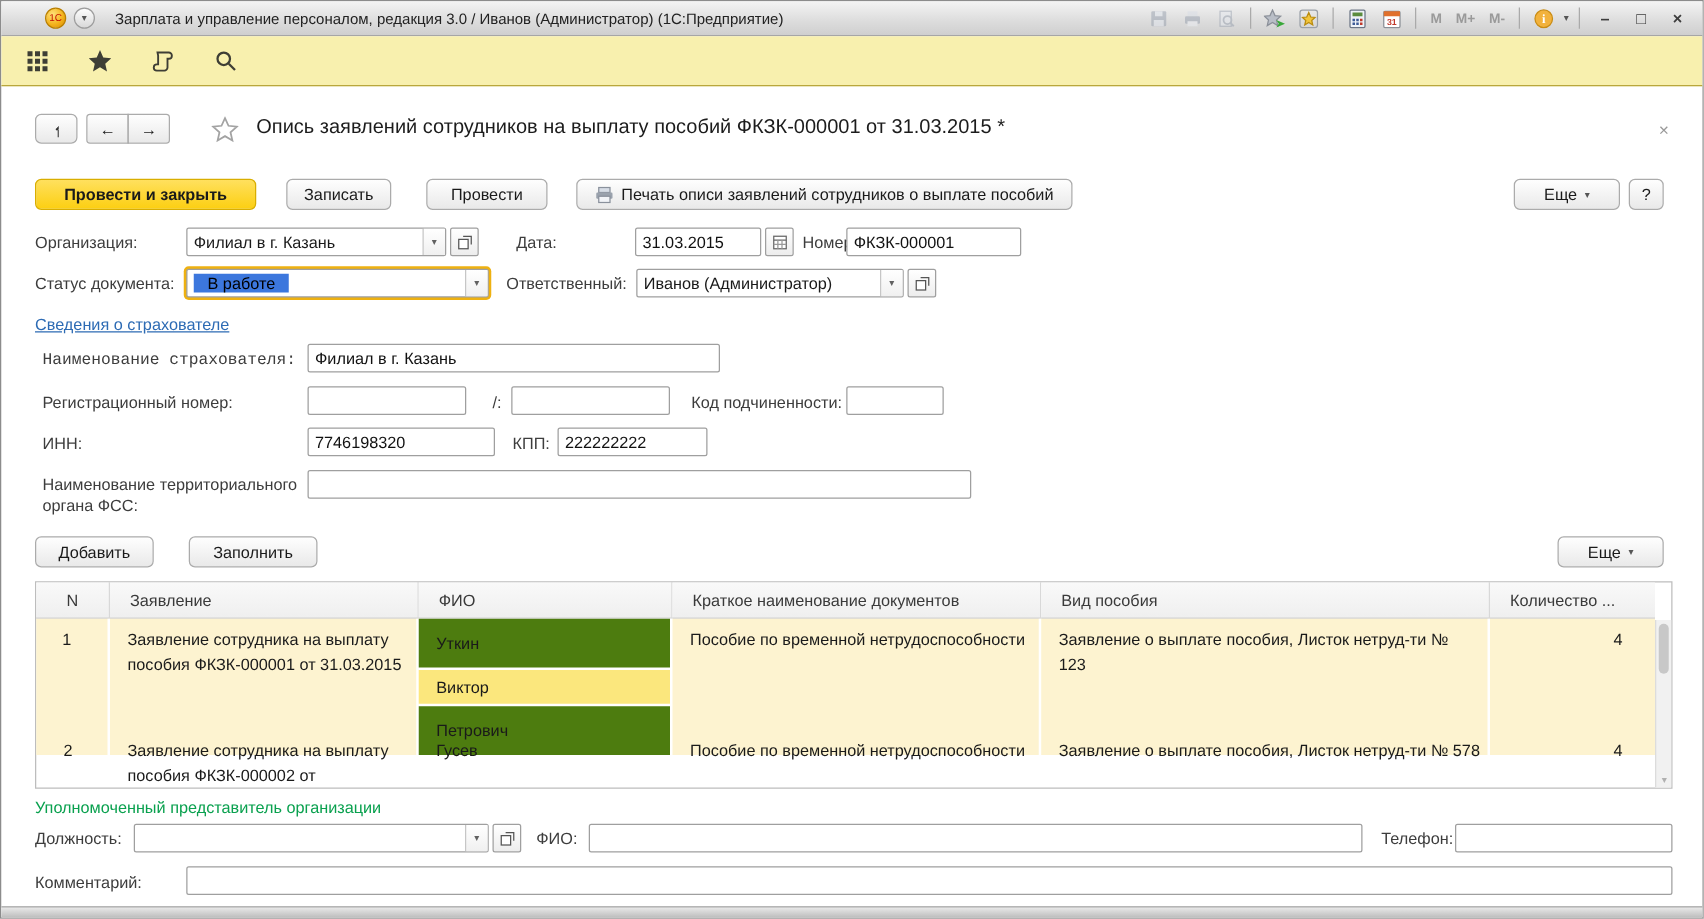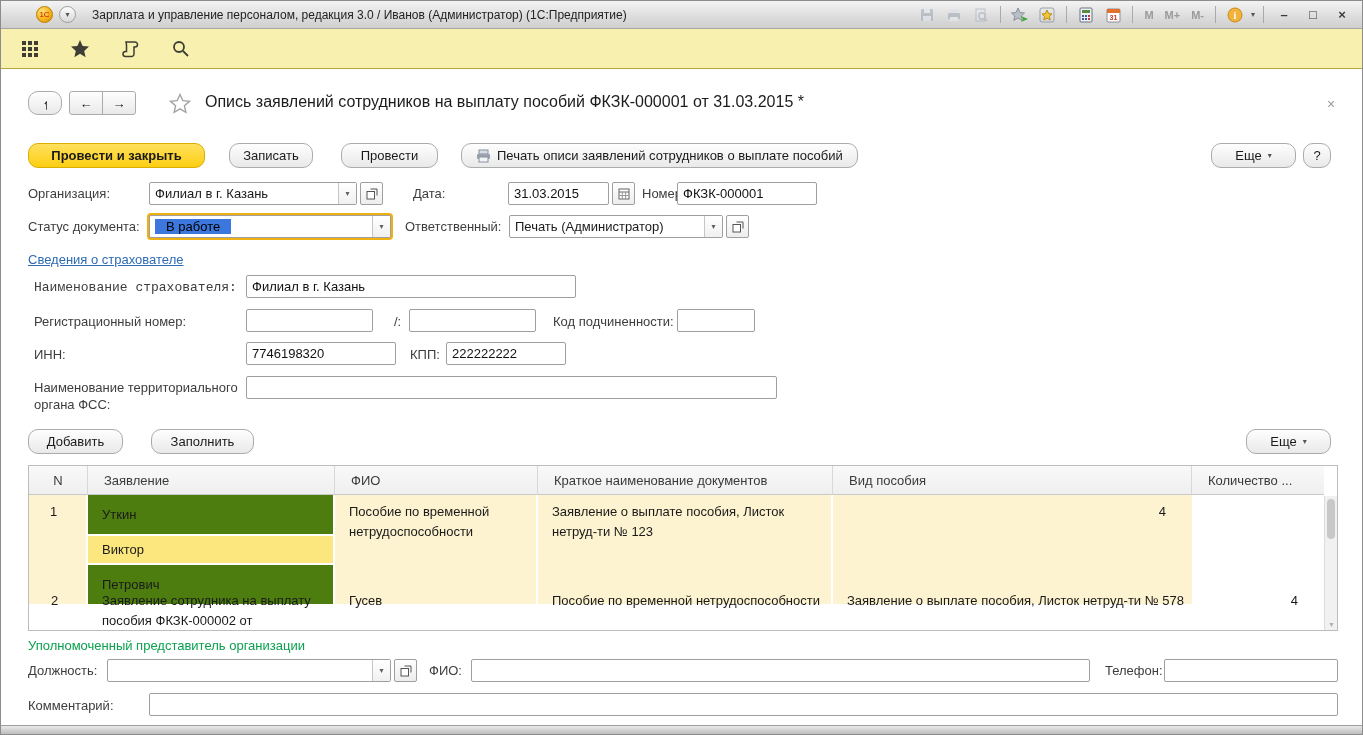--- a/index.html
+++ b/index.html
@@ -29,21 +29,21 @@
   
   .apptb { position:absolute; left:0; top:28px; right:0; height:40px; background:#f8f0ae;
     border-bottom:1px solid #b9a73c; display:flex; align-items:center; gap:24px; padding:0 0 0 16px; }
   .apptb .tool { width:26px; height:26px; display:flex; align-items:center; justify-content:center; }
 
   
   .abs { position:absolute; }
   .lbl { font-size:13px; color:#3d3d3d; white-space:nowrap; }
   .inp { border:1px solid #9f9f9f; border-radius:2px; background:#fff; height:23px; font:13px "Liberation Sans","DejaVu Sans",sans-serif;
     padding:0 5px; color:#111; width:100%; }
-  .btnx { border:1px solid #ababab; border-radius:10px; background:linear-gradient(#fefefe,#e9e9e9);
+  .btnx { border:1px solid #ababab; border-radius:5px; background:linear-gradient(#fefefe,#e9e9e9);
     height:25px; font:13px "Liberation Sans","DejaVu Sans",sans-serif; color:#1a1a1a; padding:0 14px;
     display:inline-flex; align-items:center; justify-content:center; gap:6px; white-space:nowrap; }
   .btnx.primary { background:linear-gradient(#ffe05e,#fccf12); border-color:#d9ae00; font-weight:bold; }
   .btnx.small { height:24px; }
   .combo { display:flex; align-items:stretch; border:1px solid #9f9f9f; border-radius:2px; background:#fff; height:23px; }
   .combo .val { flex:1; display:flex; align-items:center; padding:0 5px; overflow:hidden; white-space:nowrap; }
   .combo .arr { width:18px; border-left:1px solid #c6c6c6; display:flex; align-items:center; justify-content:center;
     color:#616161; font-size:8px; background:linear-gradient(#fff,#f0f0f0); }
   .sqbtn { width:23px; height:23px; border:1px solid #9f9f9f; border-radius:2px; background:linear-gradient(#fff,#ededed);
     display:flex; align-items:center; justify-content:center; margin-left:3px; }
@@ -265,21 +265,21 @@
   <span class="lbl abs" style="left:27px; top:218px;">Статус документа:</span>
   <div class="combo focusring abs" style="left:148px; top:214px; width:242px;">
     <span class="val">
         <span class="selblue">В работе</span>
       </span>
     <span class="arr">▾</span>
   </div>
   <span class="lbl abs" style="left:404px; top:218px;">Ответственный:</span>
   <div class="abs" style="left:508px; top:214px; display:flex;">
     <div class="combo" style="width:214px;">
-      <span class="val">Печать (Администратор)</span>
+      <span class="val">Иванов (Администратор)</span>
       <span class="arr">▾</span>
     </div>
     <span class="sqbtn">
       <svg width="12" height="12">
           <rect x="1" y="3.5" width="7.5" height="7.5" fill="#fff" stroke="#555"></rect>
           <path d="M4.5 1 h6.5 v6.5" fill="none" stroke="#555"></path>
         </svg>
       </span>
   </div>
 
@@ -314,20 +314,21 @@
     <div class="tgrid" style="width:1295px;">
       <div class="th center">N</div>
       <div class="th">Заявление</div>
       <div class="th">ФИО</div>
       <div class="th">Краткое наименование документов</div>
       <div class="th">Вид пособия</div>
       <div class="th">Количество ...</div>
     </div>
     <div class="tgrid row1" style="width:1295px;">
       <div class="cell ncell">1</div>
+      <div class="cell">Заявление сотрудника на выплату пособия ФКЗК-000001 от 31.03.2015</div>
       <div class="cell fio">
         <div class="fioline">Уткин</div>
         <div class="fioline active">Виктор</div>
         <div class="fioline">Петрович</div>
       </div>
       <div class="cell">Пособие по временной нетрудоспособности</div>
       <div class="cell">Заявление о выплате пособия, Листок нетруд-ти № 123</div>
       <div class="cell qty" style="border-right:none;">4</div>
     </div>
     <div class="tgrid row2" style="width:1295px;">

